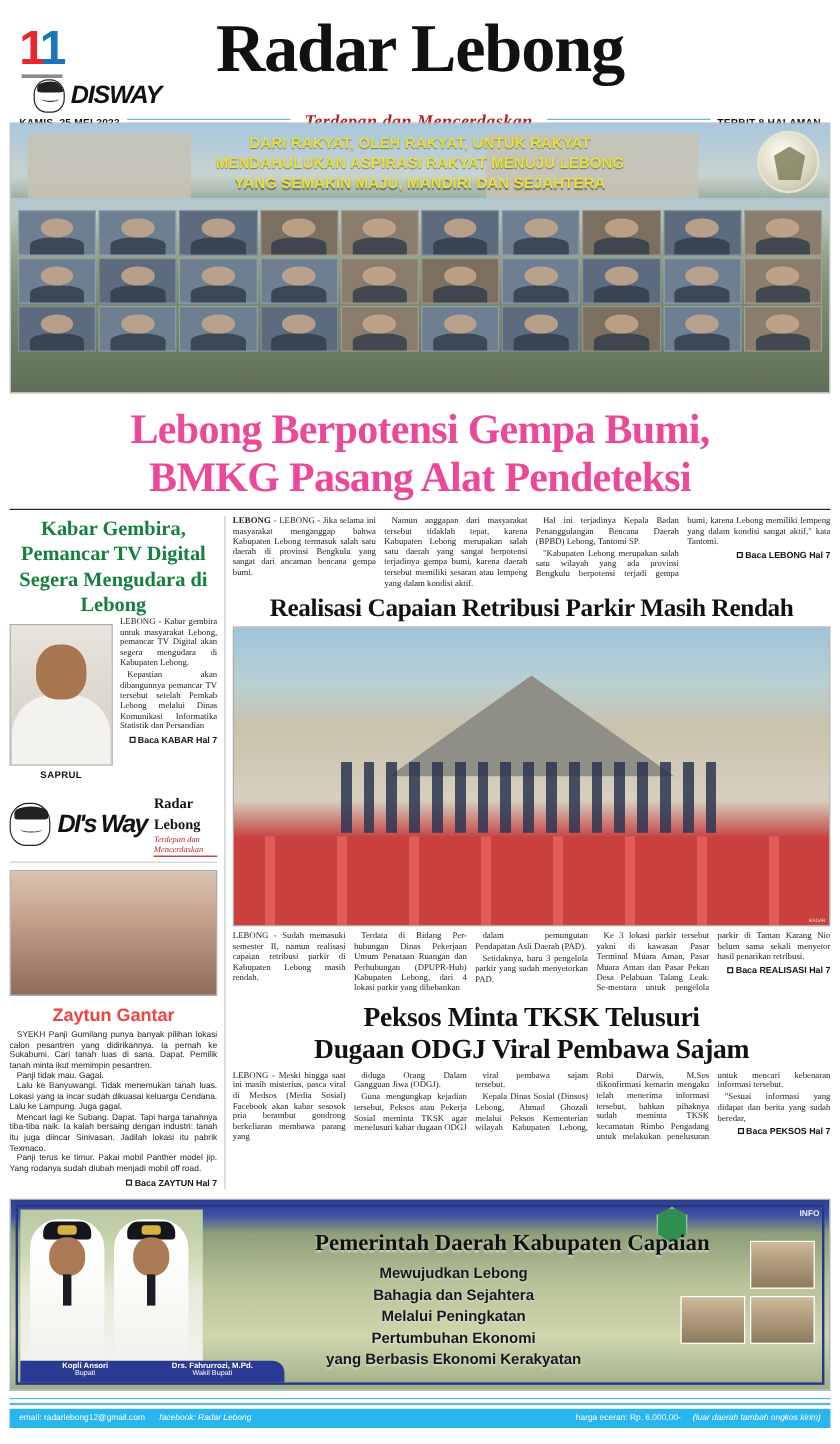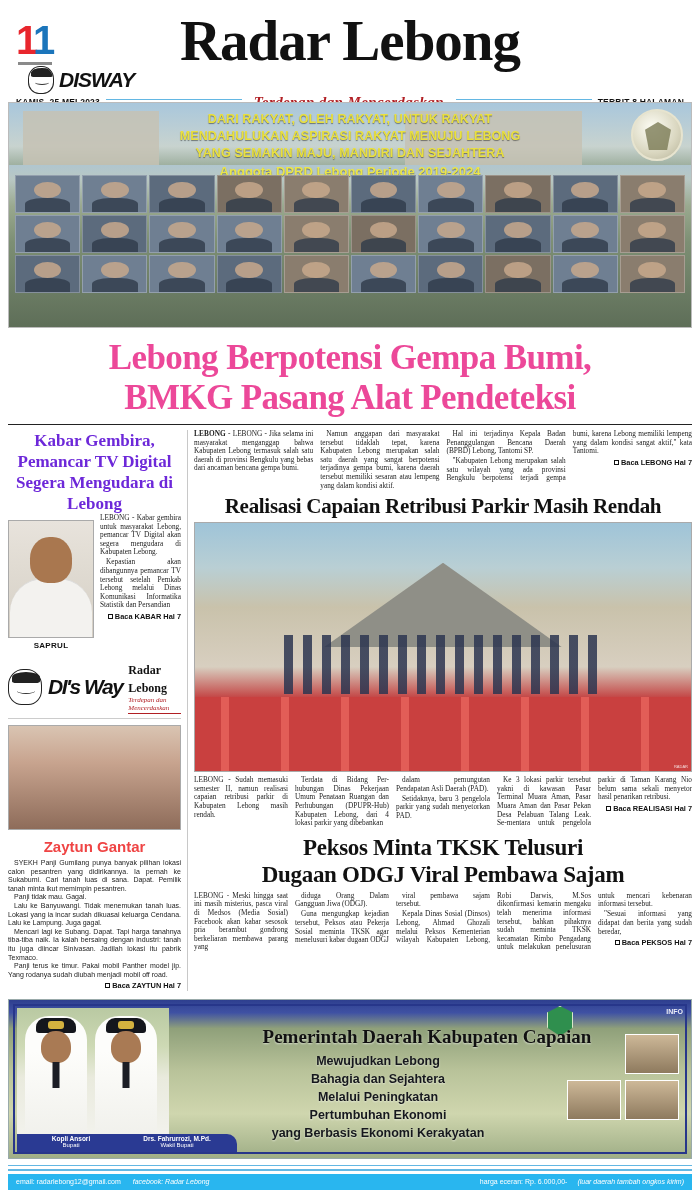--- a/index.html
+++ b/index.html
@@ -114,21 +114,21 @@
   }
   .hr-thin { border-top:1px solid #222; margin-top:6px; }
 
   
   .content { display:flex; gap:6px; margin-top:5px; }
   .col-left { width:180px; flex:0 0 180px; border-right:1px solid #c8c8c8; padding-right:6px; }
   .col-right { flex:1; }
 
   .sub-head {
     text-align:center; font-family:"Liberation Serif", serif; font-weight:bold;
-    font-size:17px; line-height:21px; color:#6d28d9;
+    font-size:17px; line-height:21px; color:#15803d;
   }
   .photo {
     background:#b9b9b9; position:relative; overflow:hidden; border:1px solid #aaa;
   }
   .photo.person {
     height:118px; margin-top:6px; width:86px;
     background:linear-gradient(180deg,#e8e3dc 0%, #e0dbd2 40%, #d5cfc5 100%);
   }
   .photo.person:after {
     content:""; position:absolute; left:50%; top:16px; transform:translateX(-50%);
@@ -321,21 +321,20 @@
 
   <div class="dprd-banner">
     <div class="sky-bldg"></div>
     <div class="bldg" style="left:2%;width:20%"></div>
     <div class="bldg" style="left:58%;width:26%"></div>
     <div class="dprd-logo"></div>
     <div class="dprd-text">
       <div class="l1">DARI RAKYAT, OLEH RAKYAT, UNTUK RAKYAT</div>
       <div class="l2">MENDAHULUKAN ASPIRASI RAKYAT MENUJU LEBONG</div>
       <div class="l3">YANG SEMAKIN MAJU, MANDIRI DAN SEJAHTERA</div>
-      <div class="l4">Anggota DPRD Lebong Periode 2019-2024</div>
     </div>
     <div class="portrait-grid">
       <div class="portrait"></div>
         <div class="portrait"></div>
         <div class="portrait"></div>
         <div class="portrait"></div>
         <div class="portrait"></div>
       <div class="portrait"></div>
         <div class="portrait"></div>
         <div class="portrait"></div>
@@ -407,21 +406,21 @@
         <p>Lalu ke Banyuwangi. Tidak menemukan tanah luas. Lokasi yang ia incar sudah dikuasai keluarga Cendana. Lalu ke Lampung. Juga gagal.</p>
         <p>Mencari lagi ke Subang. Dapat. Tapi harga tanahnya tiba-tiba naik. Ia kalah bersaing dengan industri: tanah itu juga diincar Sinivasan. Jadilah lokasi itu pabrik Texmaco.</p>
         <p>Panji terus ke timur. Pakai mobil Panther model jip. Yang rodanya sudah diubah menjadi mobil off road.</p>
         <div class="jump"><span class="box"></span><span>Baca ZAYTUN Hal 7</span></div>
       </div>
     </div>
 
     <div class="col-right">
 
       <div class="body-text cols4" style="margin-bottom:4px;">
-        <p class="first"><b>LEBONG</b> - <span>LEBONG - Jika selama ini masyarakat menganggap bahwa Kabupaten Lebong termasuk salah satu daerah di provinsi Bengkulu yang bebas dari ancaman bencana gempa bumi.</span></p>
+        <p class="first"><b>LEBONG</b> - <span>LEBONG - Jika selama ini masyarakat menganggap bahwa Kabupaten Lebong termasuk salah satu daerah di provinsi Bengkulu yang sangat dari ancaman bencana gempa bumi.</span></p>
         <p>Namun anggapan dari masyarakat tersebut tidaklah tepat, karena Kabupaten Lebong merupakan salah satu daerah yang sangat berpotensi terjadinya gempa bumi, karena daerah tersebut memiliki sesaran atau lempeng yang dalam kondisi aktif.</p>
         <p>Hal ini terjadinya Kepala Badan Penanggulangan Bencana Daerah (BPBD) Lebong, Tantomi SP.</p>
         <p>"Kabupaten Lebong merupakan salah satu wilayah yang ada provinsi Bengkulu berpotensi terjadi gempa bumi, karena Lebong memiliki lempeng yang dalam kondisi sangat aktif," kata Tantomi.</p>
         <div class="jump"><span class="box"></span><span>Baca LEBONG Hal 7</span></div>
       </div>
 
       <div class="story-head">Realisasi Capaian Retribusi Parkir Masih Rendah</div>
       <div class="photo wide">
         <div class="roof"></div>
         <div class="people"></div>

